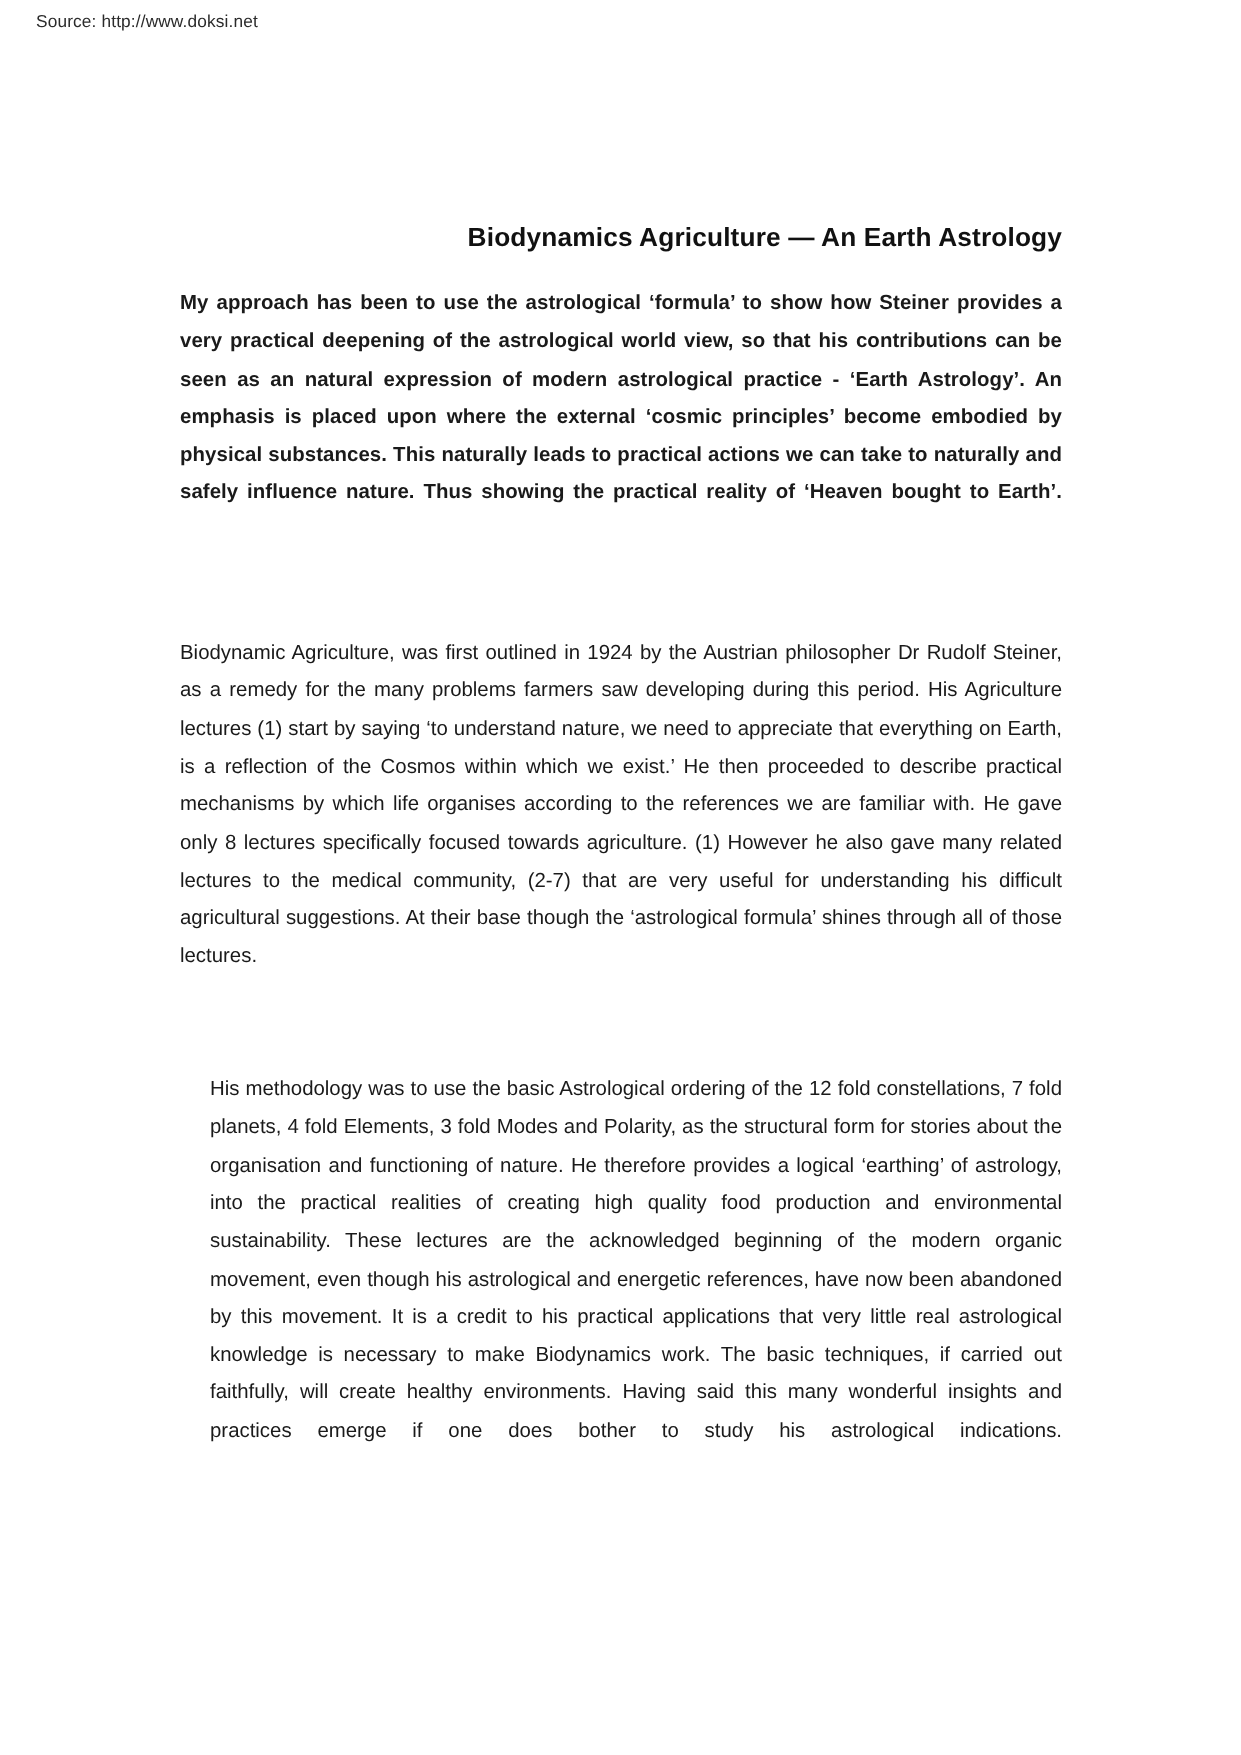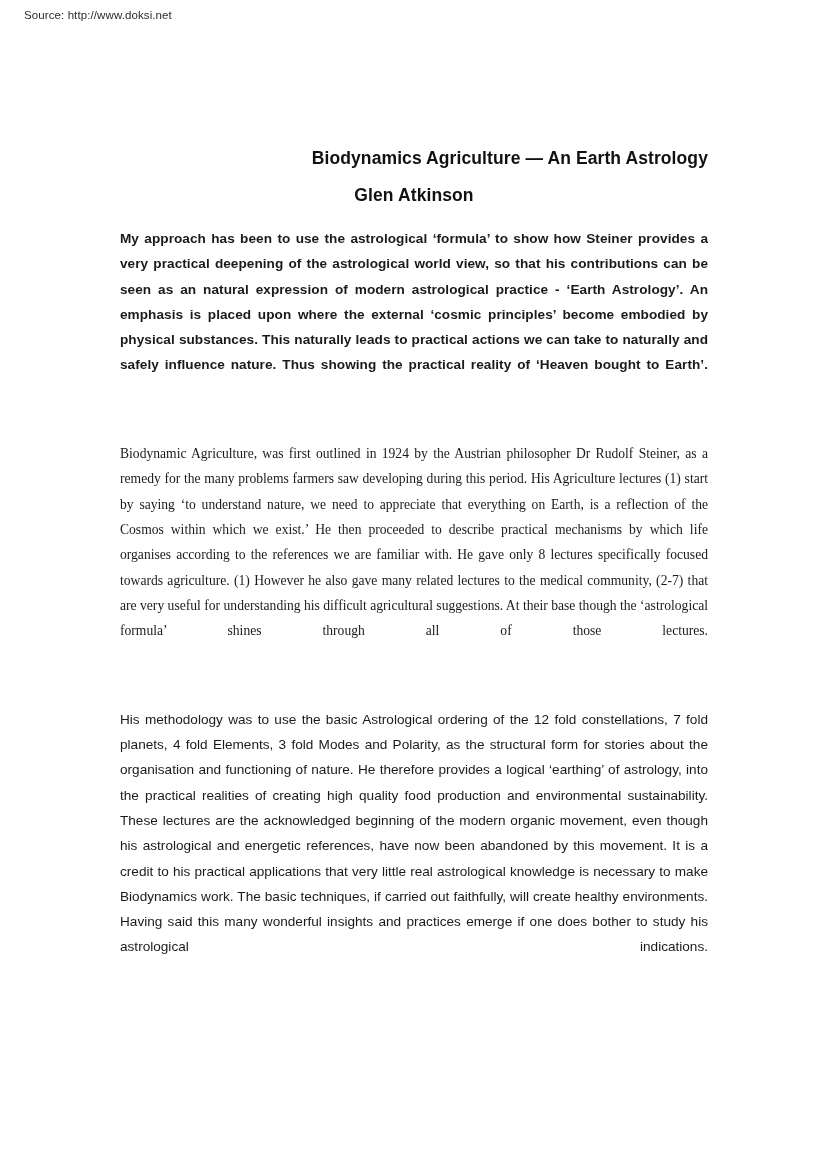--- a/index.html
+++ b/index.html
@@ -69,40 +69,39 @@
     color: #1a1a1a;
   }
 
   p.bold {
     font-weight: bold;
     letter-spacing: 0.05px;
   }
 
   p.abstract { margin-top: 19px; }
   p.approach { margin-top: 18px; }
-  p.body-1   { margin-top: 38px; font-family: Liberation Serif, serif; }
-  p.body-2   { margin-top: 38px; }
+  p.body-1   { margin-top: 56px; }
+  p.body-2   { margin-top: 38px; margin-left: 20px; }
 
   
   p.para::after {
     content: "";
     display: inline-block;
     width: 100%;
   }
 </style>
 </head>
 <body>
 
 <div class="source-line">Source: http://www.doksi.net</div>
 
 <div class="doc-page">
 
   <h1 class="doc-title">Biodynamics Agriculture — An Earth Astrology</h1>
 
-  <h2 class="doc-author">Glen Atkinson</h2>
 
 
   <p class="para bold approach">My approach has been to use the astrological ‘formula’ to show how Steiner provides a very practical deepening of the astrological world view, so that his contributions can be seen as an natural expression of modern astrological practice -  ‘Earth Astrology’. An emphasis is placed upon where the external ‘cosmic principles’ become embodied by physical substances. This naturally leads to practical actions we can take to naturally and safely influence nature. Thus showing the practical reality of ‘Heaven bought to Earth’.</p>
 
   <p class="para body-1">Biodynamic Agriculture, was first outlined in 1924 by the Austrian philosopher Dr Rudolf Steiner, as a remedy for the many problems farmers saw developing during this period.  His Agriculture lectures (1) start by saying ‘to understand nature, we need to appreciate that everything on Earth, is a reflection of the Cosmos within which we exist.’ He then proceeded to describe practical mechanisms by which life organises according to the references we are familiar with. He gave only 8 lectures specifically focused towards agriculture. (1) However he also gave many related lectures to the medical community, (2-7) that are very useful for understanding his difficult agricultural suggestions. At their base though the ‘astrological formula’ shines through all of those lectures.</p>
 
   <p class="para body-2">His methodology was to use the basic Astrological ordering of the 12 fold constellations, 7 fold planets, 4 fold Elements, 3 fold Modes and Polarity, as the structural form for stories about the organisation and functioning of nature. He therefore provides a logical ‘earthing’ of astrology, into the practical realities of creating high quality food production and environmental sustainability. These lectures are the acknowledged beginning of the modern organic movement, even though his astrological and energetic references, have now been abandoned by this movement. It is a credit to his practical applications that very little real astrological knowledge is necessary to make Biodynamics work. The basic techniques, if carried out faithfully, will create healthy environments. Having said this many wonderful insights and practices emerge if one does bother to study his astrological indications.</p>
 
 </div>
 

